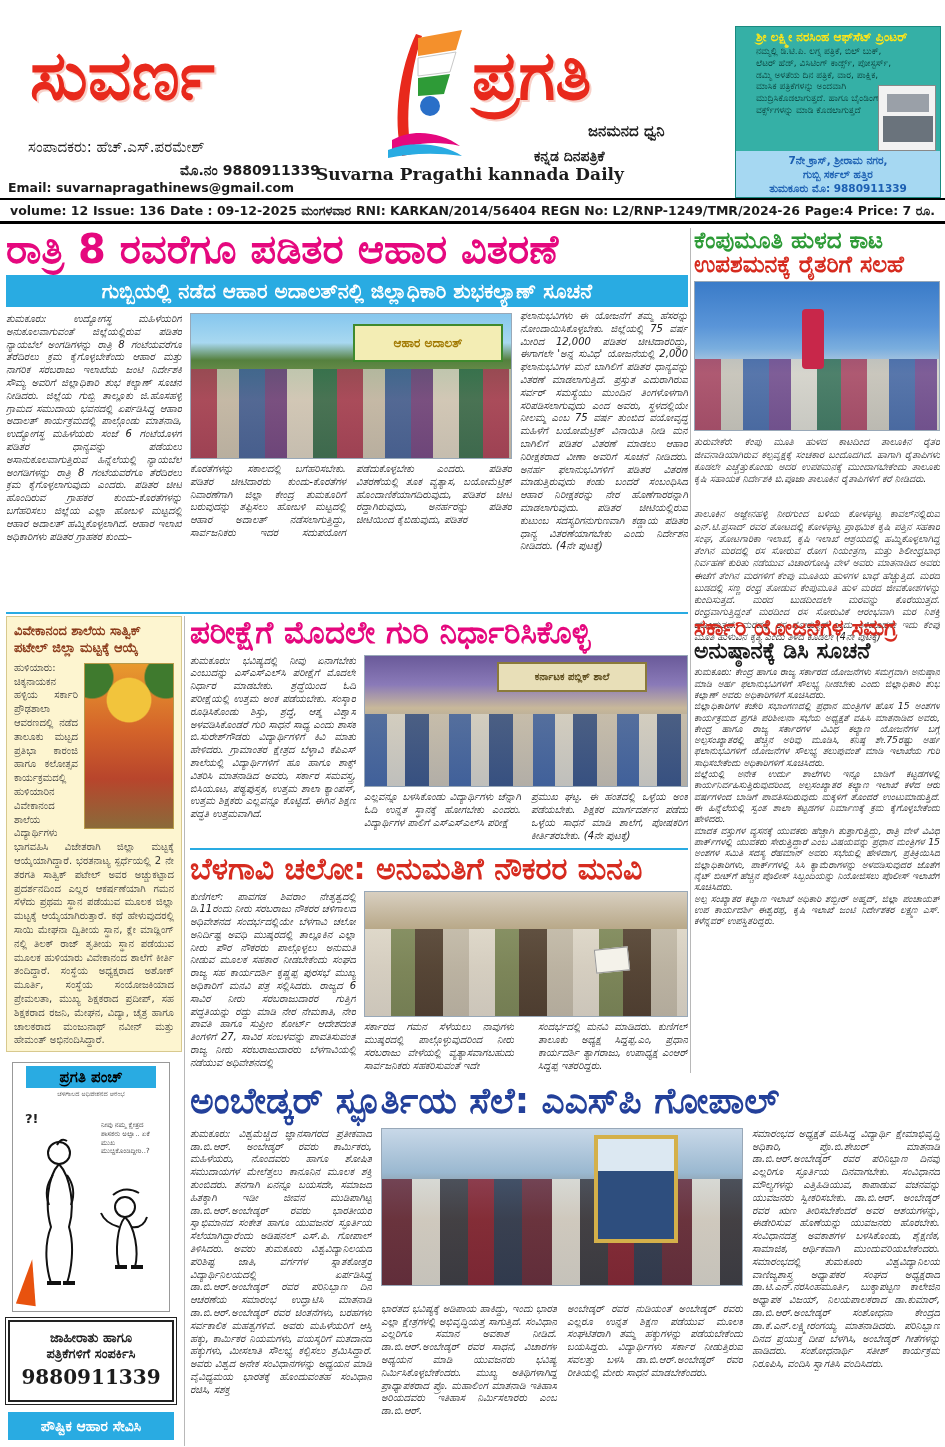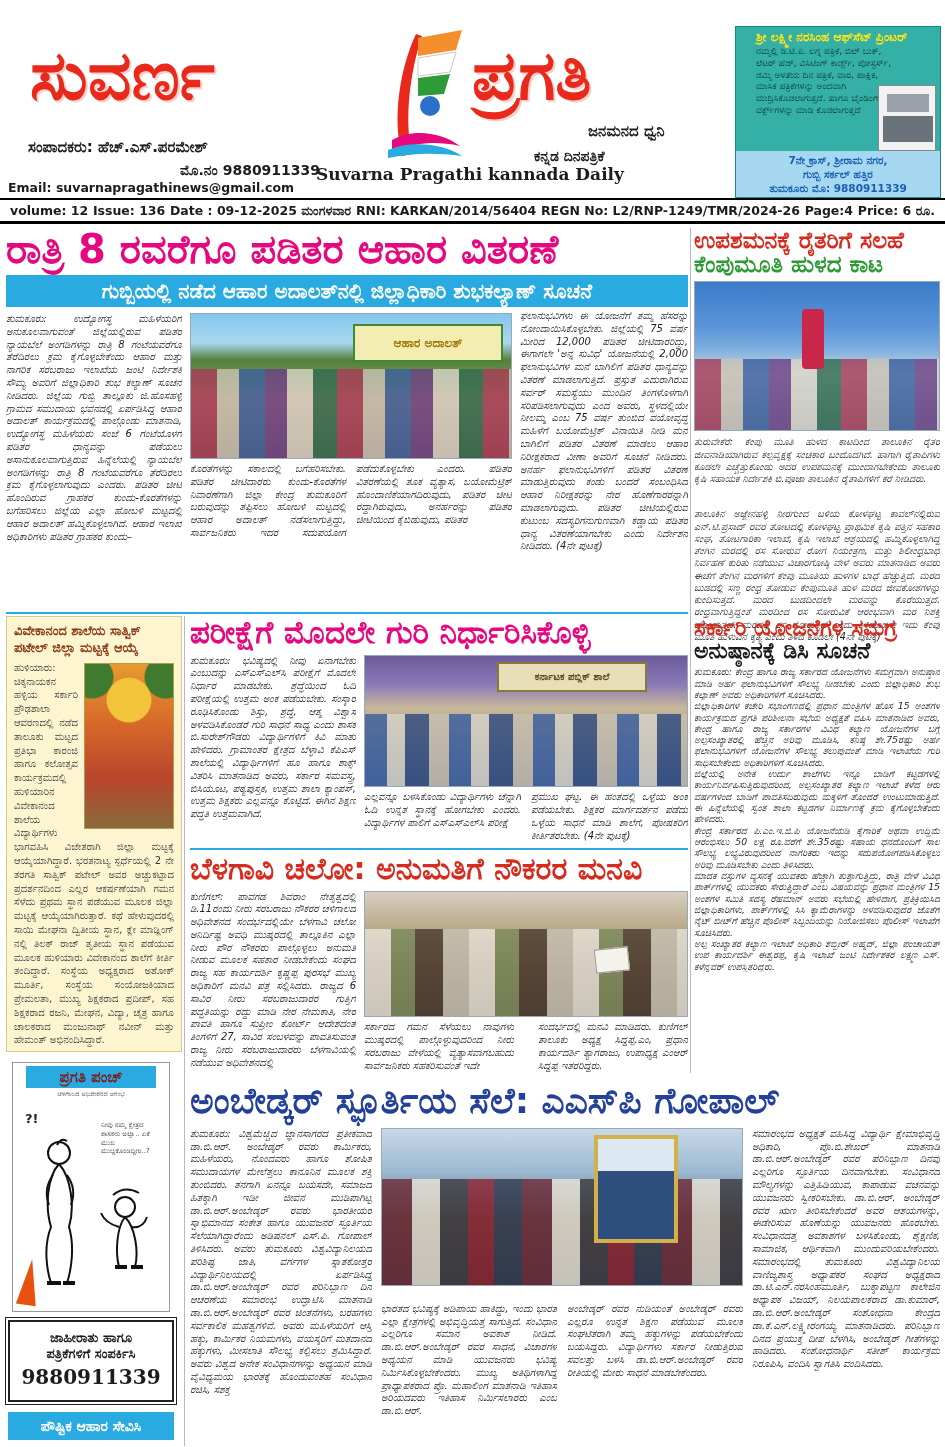--- a/index.html
+++ b/index.html
@@ -39,21 +39,21 @@
               display:flex;align-items:center;justify-content:center;text-align:center;}
   .cap-cols{column-count:2;column-gap:10px;margin-top:4px;}
   .yellow-box{position:absolute;left:6px;top:616px;width:176px;height:436px;background:#fdf5d0;
               border:1px solid #d8c98e;padding:6px 7px;overflow:hidden;}
   .deity{float:right;width:90px;height:166px;margin:2px 0 4px 6px;border:1px solid #b89a4a;
          background:radial-gradient(circle at 50% 22%,#f2c43c 0 16%,rgba(0,0,0,0) 17%),
                     radial-gradient(circle at 8% 8%,#3f7a2e 0 12%,rgba(0,0,0,0) 13%),
                     radial-gradient(circle at 92% 8%,#3f7a2e 0 12%,rgba(0,0,0,0) 13%),
                     linear-gradient(180deg,#e89a2e 0%,#d4642a 40%,#b8452c 70%,#8a6a3a 100%);}
   .cartoon-box{position:absolute;left:12px;top:1062px;width:158px;height:250px;border:1px solid #999;background:#fff;}
-  .cartoon-title{margin:3px auto 0;width:130px;background:#29abe2;color:#7f1d1d;font-weight:bold;
+  .cartoon-title{margin:3px auto 0;width:130px;background:#29abe2;color:#000000;font-weight:bold;
                  font-size:15px;text-align:center;padding:2px 0;}
   .contact-box{position:absolute;left:8px;top:1320px;width:166px;height:82px;border:2px solid #222;
                outline:1px solid #222;outline-offset:2px;text-align:center;padding-top:8px;}
   .nutri-box{position:absolute;left:8px;top:1412px;width:166px;height:28px;background:#29abe2;color:#fff;
              font-weight:bold;font-size:14px;text-align:center;line-height:28px;}
   .flame{position:absolute;left:6px;bottom:6px;width:0;height:0;border-left:10px solid transparent;
          border-right:10px solid transparent;border-bottom:46px solid #e8520e;transform:rotate(8deg);}
 </style>
 </head>
 <body>
@@ -65,21 +65,21 @@
       <path d="M30 128 C20 90 28 40 44 6 L50 8 C38 44 32 92 40 126 Z" fill="#e8291c"></path>
       <path d="M46 10 L90 2 L84 22 L46 28 Z" fill="#f4902c"></path>
       <path d="M46 30 L84 24 L78 44 L46 48 Z" fill="#ffffff" stroke="#c8c8c8"></path>
       <path d="M46 50 L78 46 L72 66 L46 68 Z" fill="#2e9b37"></path>
       <circle cx="58" cy="78" r="10" fill="#2a6fc8"></circle>
       <path d="M20 112 C40 100 70 104 88 118 C60 112 38 116 20 124 Z" fill="#e5087e"></path>
       <path d="M16 122 C40 112 72 116 90 128 C60 124 36 126 16 130 Z" fill="#29abe2"></path>
     </svg>
   </span>
   <div class="logo-word" style="left:472px;top:42px;">ಪ್ರಗತಿ</div>
-  <div class="abs" style="left:28px;top:138px;font-size:15px;font-weight:bold;">ಸಂಪಾದಕರು: ಹೆಚ್.ಎಸ್.ಪರಮೇಶ್</div>
+  <div class="abs" style="left:28px;top:138px;font-size:15px;font-weight:normal;">ಸಂಪಾದಕರು: ಹೆಚ್.ಎಸ್.ಪರಮೇಶ್</div>
   <div class="abs" style="left:180px;top:162px;font-size:14px;font-weight:bold;">ಮೊ.ನಂ 9880911339</div>
   <div class="abs" style="left:8px;top:180px;font-size:12.5px;font-weight:bold;">Email: suvarnapragathinews@gmail.com</div>
   <div class="abs" style="left:588px;top:122px;font-size:15px;font-weight:bold;">ಜನಮನದ ಧ್ವನಿ</div>
   <div class="abs" style="left:534px;top:148px;font-size:14px;font-weight:bold;">ಕನ್ನಡ ದಿನಪತ್ರಿಕೆ</div>
   <div class="abs" style="left:316px;top:164px;font-size:17px;font-weight:bold;font-family:'DejaVu Serif',serif;">Suvarna Pragathi kannada Daily</div>
 
   <div class="ad-box">
     <div class="ad-title">ಶ್ರೀ ಲಕ್ಷ್ಮೀ ನರಸಿಂಹ ಆಫ್‌ಸೆಟ್ ಪ್ರಿಂಟರ್</div>
     <div class="ad-body">ನಮ್ಮಲ್ಲಿ ಡಿ.ಟಿ.ಪಿ. ಲಗ್ನ ಪತ್ರಿಕೆ, ಬಿಲ್ ಬುಕ್, ಲೆಟರ್ ಹೆಡ್, ವಿಸಿಟಿಂಗ್ ಕಾರ್ಡ್ಸ್, ಪೋಸ್ಟರ್ಸ್, ಡಮ್ಮಿ ಅಳತೆಯ ದಿನ ಪತ್ರಿಕೆ, ವಾರ, ಪಾಕ್ಷಿಕ, ಮಾಸಿಕ ಪತ್ರಿಕೆಗಳನ್ನು ಅಂದವಾಗಿ ಮುದ್ರಿಸಿಕೊಡಲಾಗುತ್ತದೆ. ಹಾಗೂ ಬೈಂಡಿಂಗ್ ವರ್ಕ್ಸ್‌ಗಳನ್ನು ಮಾಡಿ ಕೊಡಲಾಗುತ್ತದೆ</div>
     <div class="printer"></div>
@@ -91,21 +91,21 @@
   </div>
 </header>
 
 <div id="infobar">
   <span>volume: 12</span>
   <span>Issue: 136</span>
   <span>Date : 09-12-2025 ಮಂಗಳವಾರ</span>
   <span>RNI: KARKAN/2014/56404</span>
   <span>REGN No: L2/RNP-1249/TMR/2024-26</span>
   <span>Page:4</span>
-  <span>Price: 6 ರೂ.</span>
+  <span>Price: 7 ರೂ.</span>
 </div>
 
 <section class="abs" style="left:6px;top:228px;width:682px;">
   <h1 class="hl magenta" style="font-size:40px;">ರಾತ್ರಿ 8 ರವರೆಗೂ ಪಡಿತರ ಆಹಾರ ವಿತರಣೆ</h1>
   <div class="subhead-bar" style="margin-top:5px;">ಗುಬ್ಬಿಯಲ್ಲಿ ನಡೆದ ಆಹಾರ ಅದಾಲತ್‌ನಲ್ಲಿ ಜಿಲ್ಲಾಧಿಕಾರಿ ಶುಭಕಲ್ಯಾಣ್ ಸೂಚನೆ</div>
   <div style="margin-top:6px;display:flex;gap:8px;height:302px;overflow:hidden;">
     <div class="kn-body col" style="width:176px;">ತುಮಕೂರು: ಉದ್ಯೋಗಸ್ಥ ಮಹಿಳೆಯರಿಗೆ ಅನುಕೂಲವಾಗುವಂತೆ ಜಿಲ್ಲೆಯಲ್ಲಿರುವ ಪಡಿತರ ನ್ಯಾಯಬೆಲೆ ಅಂಗಡಿಗಳನ್ನು ರಾತ್ರಿ 8 ಗಂಟೆಯವರೆಗೂ ತೆರೆದಿರಲು ಕ್ರಮ ಕೈಗೊಳ್ಳಬೇಕೆಂದು ಆಹಾರ ಮತ್ತು ನಾಗರಿಕ ಸರಬರಾಜು ಇಲಾಖೆಯ ಜಂಟಿ ನಿರ್ದೇಶಕಿ ಸೌಮ್ಯ ಅವರಿಗೆ ಜಿಲ್ಲಾಧಿಕಾರಿ ಶುಭ ಕಲ್ಯಾಣ್ ಸೂಚನೆ ನೀಡಿದರು. ಜಿಲ್ಲೆಯ ಗುಬ್ಬಿ ತಾಲ್ಲೂಕು ಜಿ.ಹೊಸಹಳ್ಳಿ ಗ್ರಾಮದ ಸಮುದಾಯ ಭವನದಲ್ಲಿ ಏರ್ಪಡಿಸಿದ್ದ ಆಹಾರ ಅದಾಲತ್ ಕಾರ್ಯಕ್ರಮದಲ್ಲಿ ಪಾಲ್ಗೊಂಡು ಮಾತನಾಡಿ, ಉದ್ಯೋಗಸ್ಥ ಮಹಿಳೆಯರು ಸಂಜೆ 6 ಗಂಟೆಯೊಳಗೆ ಪಡಿತರ ಧಾನ್ಯವನ್ನು ಪಡೆಯಲು ಅಸಾನುಕೂಲವಾಗುತ್ತಿರುವ ಹಿನ್ನೆಲೆಯಲ್ಲಿ ನ್ಯಾಯಬೆಲೆ ಅಂಗಡಿಗಳನ್ನು ರಾತ್ರಿ 8 ಗಂಟೆಯವರೆಗೂ ತೆರೆದಿರಲು ಕ್ರಮ ಕೈಗೊಳ್ಳಲಾಗುವುದು ಎಂದರು. ಪಡಿತರ ಚೀಟಿ ಹೊಂದಿರುವ ಗ್ರಾಹಕರ ಕುಂದು-ಕೊರತೆಗಳನ್ನು ಬಗೆಹರಿಸಲು ಜಿಲ್ಲೆಯ ಎಲ್ಲಾ ಹೋಬಳಿ ಮಟ್ಟದಲ್ಲಿ ಆಹಾರ ಅದಾಲತ್ ಹಮ್ಮಿಕೊಳ್ಳಲಾಗಿದೆ. ಆಹಾರ ಇಲಾಖೆ ಅಧಿಕಾರಿಗಳು ಪಡಿತರ ಗ್ರಾಹಕರ ಕುಂದು–</div>
     <div style="width:322px;display:flex;flex-direction:column;">
       <div class="photo" style="height:146px;background:linear-gradient(180deg,#86c7ee 0%,#a8d8f0 20%,#55803e 32%,#6b8f4b 42%,#b9936a 60%,#7a6048 100%);">
         <div class="crowd"></div>
@@ -118,22 +118,22 @@
   </div>
 </section>
 
 <div class="abs kn-body col" style="left:520px;top:310px;width:168px;height:302px;background:#fff;">ಫಲಾನುಭವಿಗಳು ಈ ಯೋಜನೆಗೆ ತಮ್ಮ ಹೆಸರನ್ನು ನೋಂದಾಯಿಸಿಕೊಳ್ಳಬೇಕು. ಜಿಲ್ಲೆಯಲ್ಲಿ 75 ವರ್ಷ ಮೀರಿದ 12,000 ಪಡಿತರ ಚೀಟಿದಾರರಿದ್ದು, ಈಗಾಗಲೇ 'ಅನ್ನ ಸುವಿಧ' ಯೋಜನೆಯಲ್ಲಿ 2,000 ಫಲಾನುಭವಿಗಳ ಮನೆ ಬಾಗಿಲಿಗೆ ಪಡಿತರ ಧಾನ್ಯವನ್ನು ವಿತರಣೆ ಮಾಡಲಾಗುತ್ತಿದೆ. ಪ್ರಸ್ತುತ ಎದುರಾಗಿರುವ ಸರ್ವರ್ ಸಮಸ್ಯೆಯು ಮುಂದಿನ ತಿಂಗಳೊಳಗಾಗಿ ಸರಿಪಡಿಸಲಾಗುವುದು ಎಂದ ಅವರು, ಸ್ಥಳದಲ್ಲಿಯೇ ನೀಲಮ್ಮ ಎಂಬ 75 ವರ್ಷ ತುಂಬಿದ ವಯೋವೃದ್ಧ ಮಹಿಳೆಗೆ ಬಯೋಮೆಟ್ರಿಕ್ ವಿನಾಯಿತಿ ನೀಡಿ ಮನೆ ಬಾಗಿಲಿಗೆ ಪಡಿತರ ವಿತರಣೆ ಮಾಡಲು ಆಹಾರ ನಿರೀಕ್ಷಕರಾದ ವೀಣಾ ಅವರಿಗೆ ಸೂಚನೆ ನೀಡಿದರು. ಅನರ್ಹ ಫಲಾನುಭವಿಗಳಿಗೆ ಪಡಿತರ ವಿತರಣೆ ಮಾಡುತ್ತಿರುವುದು ಕಂಡು ಬಂದರೆ ಸಂಬಂಧಿಸಿದ ಆಹಾರ ನಿರೀಕ್ಷಕರನ್ನು ನೇರ ಹೊಣೆಗಾರರನ್ನಾಗಿ ಮಾಡಲಾಗುವುದು. ಪಡಿತರ ಚೀಟಿಯಲ್ಲಿರುವ ಕುಟುಂಬ ಸದಸ್ಯರಿಗನುಗುಣವಾಗಿ ಕಡ್ಡಾಯ ಪಡಿತರ ಧಾನ್ಯ ವಿತರಣೆಯಾಗಬೇಕು ಎಂದು ನಿರ್ದೇಶನ ನೀಡಿದರು. (4ನೇ ಪುಟಕ್ಕೆ)</div>
 
 <div class="abs bluerule" style="left:6px;top:612px;width:682px;"></div>
 <div class="abs vrule" style="left:690px;top:228px;height:845px;"></div>
 <div class="abs vrule" style="left:184px;top:616px;height:830px;"></div>
 
 <section class="abs" style="left:694px;top:228px;width:246px;">
+  <h2 class="hl green" style="font-size:23px;text-align:left;">ಕೆಂಪುಮೂತಿ ಹುಳದ ಕಾಟ</h2>
   <h2 class="hl red" style="font-size:23px;text-align:left;">ಉಪಶಮನಕ್ಕೆ ರೈತರಿಗೆ ಸಲಹೆ</h2>
-  <h2 class="hl green" style="font-size:23px;text-align:left;">ಕೆಂಪುಮೂತಿ ಹುಳದ ಕಾಟ</h2>
   <div class="photo" style="height:150px;margin-top:5px;background:linear-gradient(180deg,#3a7bc8 0%,#5a95d8 30%,#7aaede 45%,#cfd8e0 62%,#8898a8 100%);">
     <div class="crowd" style="height:48%;"></div>
     <div class="abs" style="left:44%;top:18%;width:22px;height:60px;background:#c8274a;border-radius:4px;"></div>
   </div>
   <div class="kn-body col" style="margin-top:5px;height:70px;font-size:9.6px;">ತುರುವೇಕೆರೆ: ಕೆಂಪು ಮೂತಿ ಹುಳದ ಕಾಟದಿಂದ ತಾಲೂಕಿನ ರೈತರ ಜೀವನಾಡಿಯಾಗಿರುವ ಕಲ್ಪವೃಕ್ಷಕ್ಕೆ ಸಂಚಕಾರ ಬಂದೊದಗಿದೆ. ಹಾಗಾಗಿ ರೈತಾಪಿಗಳು ಕೂಡಲೇ ಎಚ್ಚೆತ್ತುಕೊಂಡು ಅದರ ಉಪಶಮನಕ್ಕೆ ಮುಂದಾಗಬೇಕೆಂದು ತಾಲೂಕು ಕೃಷಿ ಸಹಾಯಕ ನಿರ್ದೇಶಕಿ ಬಿ.ಪೂಜಾ ತಾಲೂಕಿನ ರೈತಾಪಿಗಳಿಗೆ ಕರೆ ನೀಡಿದರು.</div>
   <div class="kn-body col" style="margin-top:2px;height:148px;font-size:9.6px;">ತಾಲೂಕಿನ ಅಜ್ಜೇನಹಳ್ಳಿ ನೀರಗುಂದ ಬಳಿಯ ಕೋಳಘಟ್ಟ ಕಾವಲ್‌ನಲ್ಲಿರುವ ಎನ್.ಟಿ.ಪ್ರಸಾದ್ ರವರ ತೋಟದಲ್ಲಿ ಕೋಳಘಟ್ಟ ಪ್ರಾಥಮಿಕ ಕೃಷಿ ಪತ್ತಿನ ಸಹಕಾರ ಸಂಘ, ತೋಟಗಾರಿಕಾ ಇಲಾಖೆ, ಕೃಷಿ ಇಲಾಖೆ ಆಶ್ರಯದಲ್ಲಿ ಹಮ್ಮಿಕೊಳ್ಳಲಾಗಿದ್ದ ತೆಂಗಿನ ಮರದಲ್ಲಿ ರಸ ಸೋರುವ ರೋಗ ನಿಯಂತ್ರಣ, ಮತ್ತು ಶಿಲೀಂಧ್ರಬಾಧೆ ನಿರ್ವಹಣೆ ಕುರಿತು ನಡೆಯುವ ವಿಚಾರಗೋಷ್ಠಿ ವೇಳೆ ಅವರು ಮಾತನಾಡಿದ ಅವರು ಈಚೆಗೆ ತೆಂಗಿನ ಮರಗಳಿಗೆ ಕೆಂಪು ಮೂತಿಯ ಹುಳಗಳ ಬಾಧೆ ಹೆಚ್ಚುತ್ತಿದೆ. ಮರದ ಬುಡದಲ್ಲಿ ಸಣ್ಣ ರಂಧ್ರ ತೋಡುವ ಕೆಂಪುಮೂತಿ ಹುಳ ಮರದ ಜೀವಕೋಶಗಳನ್ನು ಕುಂದಿಸುತ್ತದೆ. ಮರದ ಬುಡದಿಂದಲೇ ಮರವನ್ನು ಕೊರೆಯುತ್ತದೆ. ರಂಧ್ರವಾಗುತ್ತಿದ್ದಂತೆ ಮರದಿಂದ ರಸ ಸೋರುವಿಕೆ ಆರಂಭವಾಗಿ ಮರ ನಿಶಕ್ತಿ ಹೊಂದುತ್ತದೆ. ಮರದಲ್ಲಿ ರಸ ಸೋರುತ್ತಿದೆ ಎಂದು ತಿಳಿದೊಡನೇ ಇದು ಕೆಂಪು ಮೂತಿ ಹುಳುವಿನ ಕೃತ್ಯ ಎಂದು ತಿಳಿದ ಕೂಡಲೇ (4ನೇ ಪುಟಕ್ಕೆ)</div>
 </section>
 
 <aside class="yellow-box">
   <div class="hl" style="font-size:13px;color:#8a3a1a;line-height:1.3;">ವಿವೇಕಾನಂದ ಶಾಲೆಯ ಸಾತ್ವಿಕ್ ಪಟೇಲ್ ಜಿಲ್ಲಾ ಮಟ್ಟಕ್ಕೆ ಆಯ್ಕೆ</div>
@@ -178,21 +178,20 @@
     </div>
   </div>
 </section>
 
 <section class="abs" style="left:694px;top:616px;width:246px;height:455px;overflow:hidden;">
   <h2 class="hl red" style="font-size:22px;">ಸರ್ಕಾರಿ ಯೋಜನೆಗಳ ಸಮಗ್ರ</h2>
   <h2 class="hl" style="font-size:22px;color:#1a1a1a;">ಅನುಷ್ಠಾನಕ್ಕೆ ಡಿಸಿ ಸೂಚನೆ</h2>
   <div class="kn-body" style="margin-top:4px;font-size:9.3px;line-height:1.22;">ತುಮಕೂರು: ಕೇಂದ್ರ ಹಾಗೂ ರಾಜ್ಯ ಸರ್ಕಾರದ ಯೋಜನೆಗಳು ಸಮಗ್ರವಾಗಿ ಅನುಷ್ಠಾನ ಮಾಡಿ ಅರ್ಹ ಫಲಾನುಭವಿಗಳಿಗೆ ಸೌಲಭ್ಯ ನೀಡಬೇಕು ಎಂದು ಜಿಲ್ಲಾಧಿಕಾರಿ ಶುಭ ಕಲ್ಯಾಣ್ ಅವರು ಅಧಿಕಾರಿಗಳಿಗೆ ಸೂಚಿಸಿದರು.</div>
   <div class="kn-body" style="font-size:9.3px;line-height:1.22;">ಜಿಲ್ಲಾಧಿಕಾರಿಗಳ ಕಚೇರಿ ಸಭಾಂಗಣದಲ್ಲಿ ಪ್ರಧಾನ ಮಂತ್ರಿಗಳ ಹೊಸ 15 ಅಂಶಗಳ ಕಾರ್ಯಕ್ರಮದ ಪ್ರಗತಿ ಪರಿಶೀಲನಾ ಸಭೆಯ ಅಧ್ಯಕ್ಷತೆ ವಹಿಸಿ ಮಾತನಾಡಿದ ಅವರು, ಕೇಂದ್ರ ಹಾಗೂ ರಾಜ್ಯ ಸರ್ಕಾರಗಳ ವಿವಿಧ ಕಲ್ಯಾಣ ಯೋಜನೆಗಳ ಬಗ್ಗೆ ಅಲ್ಪಸಂಖ್ಯಾತರಲ್ಲಿ ಹೆಚ್ಚಿನ ಅರಿವು ಮೂಡಿಸಿ, ಕನಿಷ್ಠ ಶೇ.75ರಷ್ಟು ಅರ್ಹ ಫಲಾನುಭವಿಗಳಿಗೆ ಯೋಜನೆಗಳ ಸೌಲಭ್ಯ ತಲುಪುವಂತೆ ಮಾಡಿ ಇಲಾಖೆಯ ಗುರಿ ಸಾಧಿಸಬೇಕೆಂದು ಅಧಿಕಾರಿಗಳಿಗೆ ಸೂಚಿಸಿದರು.</div>
   <div class="kn-body" style="font-size:9.3px;line-height:1.22;">ಜಿಲ್ಲೆಯಲ್ಲಿ ಅನೇಕ ಉರ್ದು ಶಾಲೆಗಳು ಇನ್ನೂ ಬಾಡಿಗೆ ಕಟ್ಟಡಗಳಲ್ಲಿ ಕಾರ್ಯನಿರ್ವಹಿಸುತ್ತಿರುವುದರಿಂದ, ಅಲ್ಪಸಂಖ್ಯಾತರ ಕಲ್ಯಾಣ ಇಲಾಖೆ ಕಳೆದ ಆರು ವರ್ಷಗಳಿಂದ ಬಾಡಿಗೆ ಪಾವತಿಸದಿರುವುದು ಮಕ್ಕಳಿಗೆ ತೊಂದರೆ ಉಂಟುಮಾಡುತ್ತಿದೆ. ಈ ಹಿನ್ನೆಲೆಯಲ್ಲಿ ಸ್ವಂತ ಶಾಲಾ ಕಟ್ಟಡಗಳ ನಿರ್ಮಾಣಕ್ಕೆ ಕ್ರಮ ಕೈಗೊಳ್ಳಬೇಕೆಂದು ಹೇಳಿದರು.</div>
-  <div class="kn-body" style="font-size:9.3px;line-height:1.22;">ಕೇಂದ್ರ ಸರ್ಕಾರದ ಪಿ.ಎಂ.ಇ.ಜಿ.ಪಿ ಯೋಜನೆಯಡಿ ಕೈಗಾರಿಕೆ ಅಥವಾ ಉದ್ದಿಮೆ ಆರಂಭಿಸಲು 50 ಲಕ್ಷ ರೂ.ವರೆಗೆ ಶೇ.35ರಷ್ಟು ಸಹಾಯ ಧನದೊಂದಿಗೆ ಸಾಲ ಸೌಲಭ್ಯ ಲಭ್ಯವಿರುವುದರಿಂದ ನಾಗರಿಕರು ಇದನ್ನು ಸದುಪಯೋಗಪಡಿಸಿಕೊಳ್ಳಲು ಅರಿವು ಮೂಡಿಸಬೇಕು ಎಂದು ತಿಳಿಸಿದರು.</div>
   <div class="kn-body" style="font-size:9.3px;line-height:1.22;">ಮಾದಕ ವಸ್ತುಗಳ ವ್ಯಸನಕ್ಕೆ ಯುವಕರು ಹೆಚ್ಚಾಗಿ ತುತ್ತಾಗುತ್ತಿದ್ದು, ರಾತ್ರಿ ವೇಳೆ ವಿವಿಧ ಪಾರ್ಕ್‌ಗಳಲ್ಲಿ ಯುವಕರು ಸೇರುತ್ತಿದ್ದಾರೆ ಎಂಬ ವಿಷಯವನ್ನು ಪ್ರಧಾನ ಮಂತ್ರಿಗಳ 15 ಅಂಶಗಳ ಸಮಿತಿ ಸದಸ್ಯ ರೆಹಮಾನ್ ಅವರು ಸಭೆಯಲ್ಲಿ ಹೇಳಿದಾಗ, ಪ್ರತಿಕ್ರಿಯಿಸಿದ ಜಿಲ್ಲಾಧಿಕಾರಿಗಳು, ಪಾರ್ಕ್‌ಗಳಲ್ಲಿ ಸಿಸಿ ಕ್ಯಾಮೆರಾಗಳನ್ನು ಅಳವಡಿಸುವುದರ ಜೊತೆಗೆ ನೈಟ್ ಬೀಟ್‌ಗೆ ಹೆಚ್ಚಿನ ಪೊಲೀಸ್ ಸಿಬ್ಬಂದಿಯನ್ನು ನಿಯೋಜಿಸಲು ಪೊಲೀಸ್ ಇಲಾಖೆಗೆ ಸೂಚಿಸಿದರು.</div>
   <div class="kn-body" style="font-size:9.3px;line-height:1.22;">ಅಲ್ಪ ಸಂಖ್ಯಾತರ ಕಲ್ಯಾಣ ಇಲಾಖೆ ಅಧಿಕಾರಿ ಶಬ್ಬೀರ್ ಅಹ್ಮದ್, ಜಿಲ್ಲಾ ಪಂಚಾಯತ್ ಉಪ ಕಾರ್ಯದರ್ಶಿ ಈಶ್ವರಪ್ಪ, ಕೃಷಿ ಇಲಾಖೆ ಜಂಟಿ ನಿರ್ದೇಶಕರ ಲಕ್ಷ್ಮಣ ಎಸ್. ಕಳೆನ್ನವರ್ ಉಪಸ್ಥಿತರಿದ್ದರು.</div>
 </section>
 
 <section class="abs" style="left:190px;top:1082px;width:750px;">
   <h2 class="hl navy" style="font-size:36px;">ಅಂಬೇಡ್ಕರ್ ಸ್ಫೂರ್ತಿಯ ಸೆಲೆ: ಎಎಸ್‌ಪಿ ಗೋಪಾಲ್</h2>
   <div style="margin-top:8px;display:flex;gap:9px;height:308px;overflow:hidden;">
     <div class="kn-body col" style="width:182px;">ತುಮಕೂರು: ವಿಶ್ವಮೆಚ್ಚಿದ ಜ್ಞಾನಸಾಗರದ ಪ್ರತೀಕವಾದ ಡಾ.ಬಿ.ಆರ್. ಅಂಬೇಡ್ಕರ್ ರವರು ಕಾರ್ಮಿಕರು, ಮಹಿಳೆಯರು, ನೊಂದವರು ಹಾಗೂ ಶೋಷಿತ ಸಮುದಾಯಗಳ ಮೇಲೆತ್ತಲು ಕಾನೂನಿನ ಮೂಲಕ ಶಕ್ತಿ ತುಂಬಿದರು. ತನಗಾಗಿ ಏನನ್ನೂ ಬಯಸದೇ, ಸಮಾಜದ ಹಿತಕ್ಕಾಗಿ ಇಡೀ ಜೀವನ ಮುಡಿಪಾಗಿಟ್ಟ ಡಾ.ಬಿ.ಆರ್.ಅಂಬೇಡ್ಕರ್ ರವರು ಭಾರತೀಯರ ಸ್ವಾಭಿಮಾನದ ಸಂಕೇತ ಹಾಗೂ ಯುವಜನರ ಸ್ಫೂರ್ತಿಯ ಸೆಲೆಯಾಗಿದ್ದಾರೆಂದು ಅಡಿಷನಲ್ ಎಸ್.ಪಿ. ಗೋಪಾಲ್ ತಿಳಿಸಿದರು. ಅವರು ತುಮಕೂರು ವಿಶ್ವವಿದ್ಯಾನಿಲಯದ ಪರಿಶಿಷ್ಟ ಜಾತಿ, ವರ್ಗಗಳ ಸ್ನಾತಕೋತ್ತರ ವಿದ್ಯಾರ್ಥಿನಿಲಯದಲ್ಲಿ ಏರ್ಪಡಿಸಿದ್ದ ಡಾ.ಬಿ.ಆರ್.ಅಂಬೇಡ್ಕರ್ ರವರ ಪರಿನಿಬ್ಬಾಣ ದಿನ ಆಚರಣೆಯ ಸಮಾರಂಭ ಉದ್ಘಾಟಿಸಿ ಮಾತನಾಡಿ ಡಾ.ಬಿ.ಆರ್.ಅಂಬೇಡ್ಕರ್ ರವರ ಚಿಂತನೆಗಳು, ಬರಹಗಳು ಸರ್ವಕಾಲಿಕ ಮಹತ್ವಗಳಿವೆ. ಅವರು ಮಹಿಳೆಯರಿಗೆ ಆಸ್ತಿ ಹಕ್ಕು, ಕಾರ್ಮಿಕರ ನಿಯಮಗಳು, ವಯಸ್ಕರಿಗೆ ಮತದಾನದ ಹಕ್ಕುಗಳು, ಮೀಸಲಾತಿ ಸೌಲಭ್ಯ ಕಲ್ಪಿಸಲು ಶ್ರಮಿಸಿದ್ದಾರೆ. ಅವರು ವಿಶ್ವದ ಅನೇಕ ಸಂವಿಧಾನಗಳನ್ನು ಅಧ್ಯಯನ ಮಾಡಿ ವೈವಿಧ್ಯಮಯ ಭಾರತಕ್ಕೆ ಹೊಂದುವಂತಹ ಸಂವಿಧಾನ ರಚಿಸಿ, ಸಶಕ್ತ</div>
     <div style="width:362px;display:flex;flex-direction:column;gap:12px;">
       <div class="photo" style="height:158px;background:linear-gradient(180deg,#c8d8e8 0%,#9ab8d0 28%,#6a5a4a 58%,#3a3a3a 100%);">

